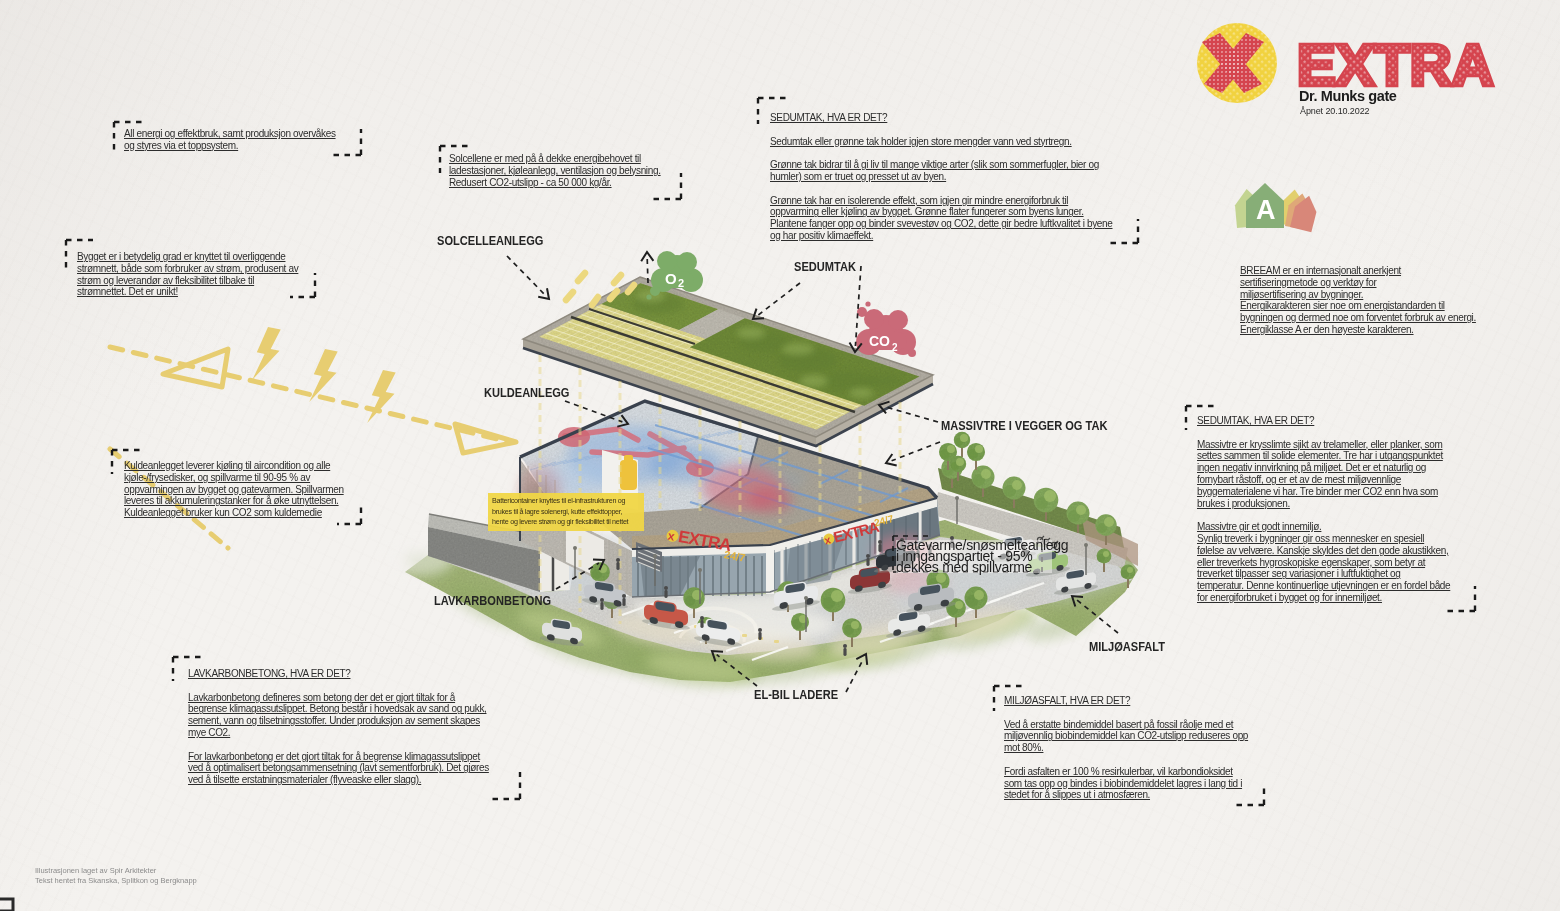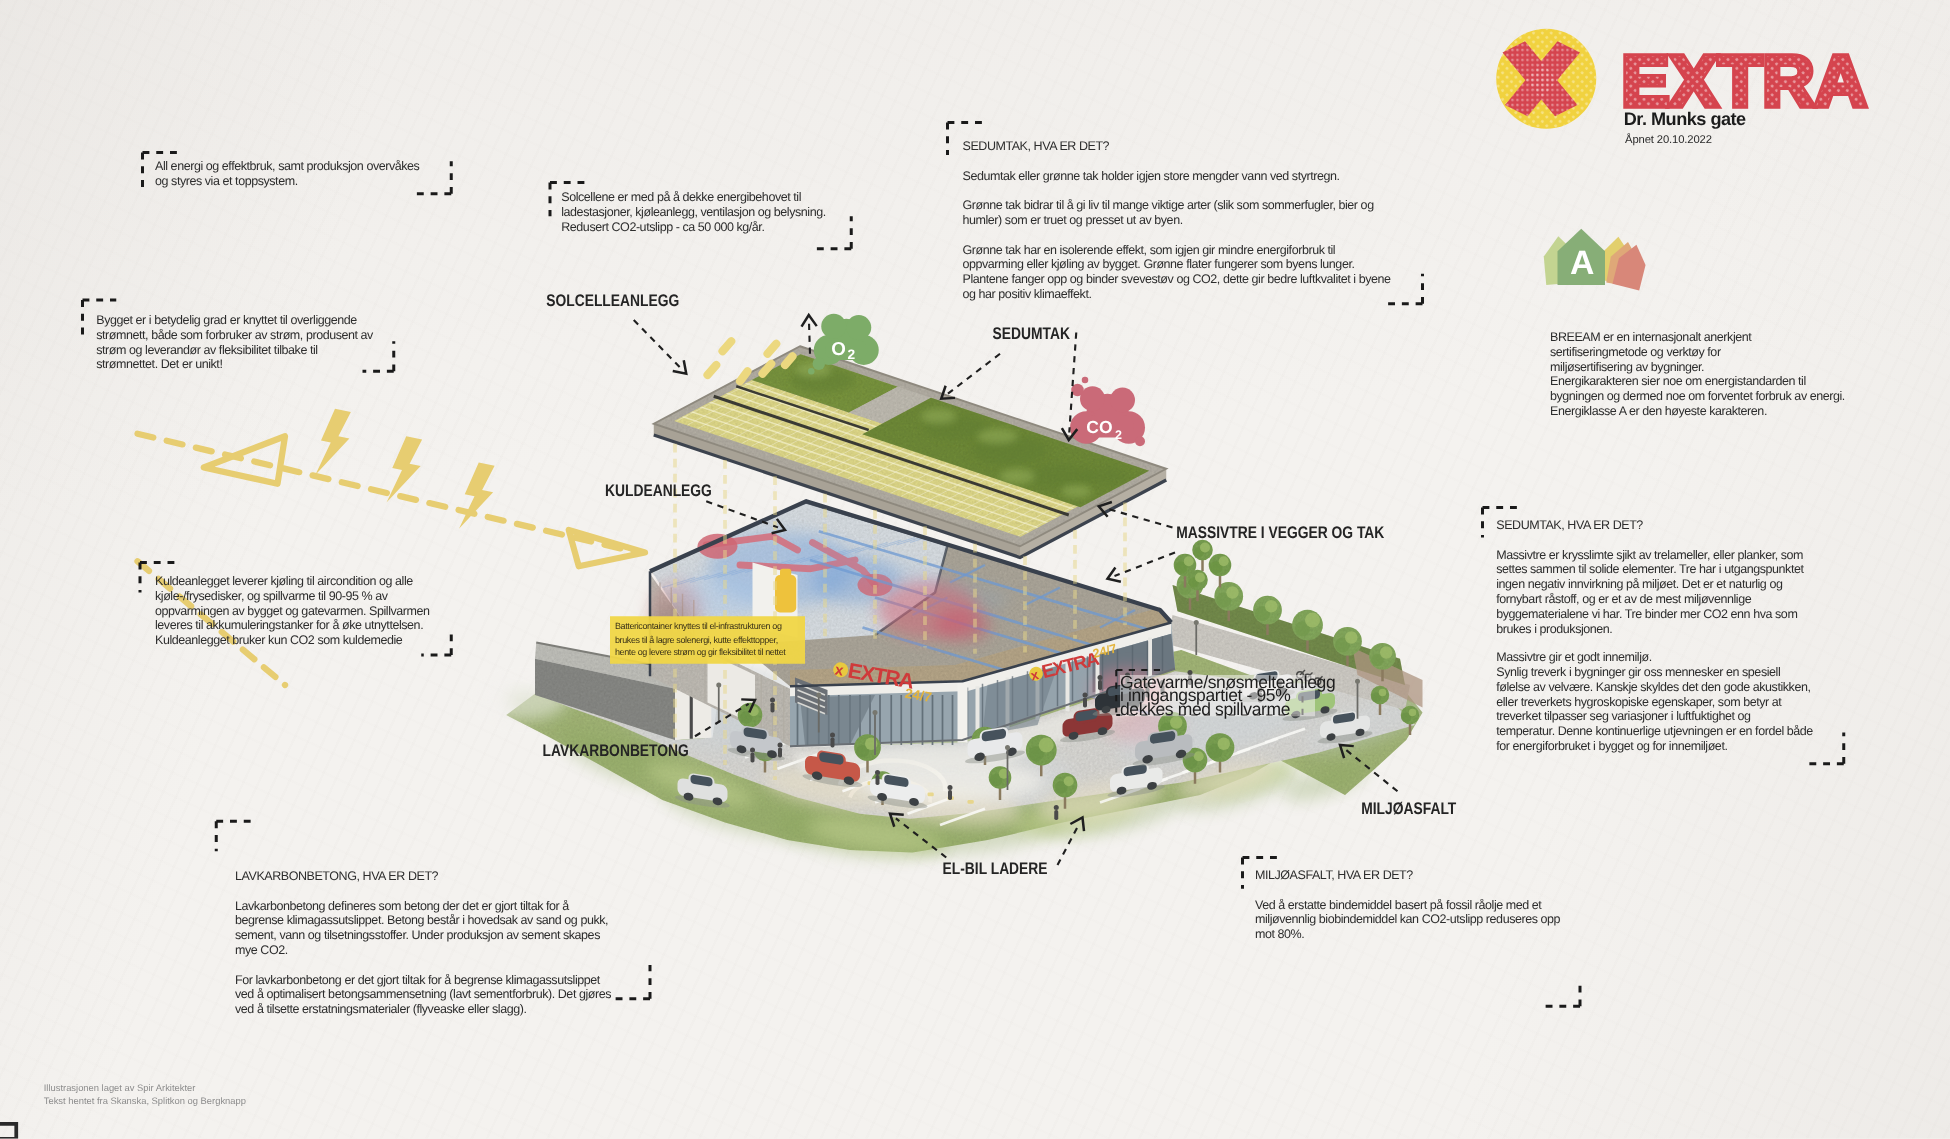--- a/index.html
+++ b/index.html
@@ -7,21 +7,21 @@
        background:#f3f1ee;font-family:"Liberation Sans", sans-serif;color:#2b2b2b;}
   #paper:after{content:"";position:absolute;left:0;top:0;width:1560px;height:911px;
        background:repeating-linear-gradient(115deg, rgba(205,200,195,0.06) 0 2px, rgba(255,255,255,0) 2px 11px),
                   repeating-linear-gradient(25deg, rgba(215,210,205,0.045) 0 2px, rgba(255,255,255,0) 2px 17px);}
   #paper{position:absolute;left:0;top:0;width:1560px;height:911px;
        background:
          linear-gradient(105deg, rgba(220,216,212,0.25) 0%, rgba(255,255,255,0) 18%),
          linear-gradient(285deg, rgba(222,218,214,0.28) 0%, rgba(255,255,255,0) 22%),
          linear-gradient(175deg, rgba(236,233,230,0.5) 0%, rgba(244,242,239,0) 40%),
          #f4f2ef;}
-  .tb{position:absolute;font-size:10px;line-height:11.8px;letter-spacing:-0.35px;color:#2d2d2d;}
+  .tb{position:absolute;font-size:10px;line-height:11.8px;letter-spacing:-0.35px;color:#2d2d2d;text-decoration:underline;}
   .tb .hd{margin-bottom:11.8px;}
   .lbl{position:absolute;font-size:13.5px;font-weight:600;letter-spacing:0px;color:#242424;
        transform-origin:left top;white-space:nowrap;transform:scale(0.82,1);}
   svg{position:absolute;left:0;top:0;}
 </style>
 </head>
 <body>
 
 <div id="paper"></div>
 
@@ -866,31 +866,32 @@
 <div class="hd">SEDUMTAK, HVA ER DET?</div>
 <div>Sedumtak eller grønne tak holder igjen store mengder vann ved styrtregn.</div>
 <div style="height:11.8px"></div>
 <div>Grønne tak bidrar til å gi liv til mange viktige arter (slik som sommerfugler, bier og<br>humler) som er truet og presset ut av byen.</div>
 <div style="height:11.8px"></div>
 <div>Grønne tak har en isolerende effekt, som igjen gir mindre energiforbruk til<br>oppvarming eller kjøling av bygget. Grønne flater fungerer som byens lunger.<br>Plantene fanger opp og binder svevestøv og CO2, dette gir bedre luftkvalitet i byene<br>og har positiv klimaeffekt.</div>
 </div>
 
 <div class="tb" style="left:124px;top:460px;width:250px;">Kuldeanlegget leverer kjøling til aircondition og alle<br>kjøle-/frysedisker, og spillvarme til 90-95 % av<br>oppvarmingen av bygget og gatevarmen. Spillvarmen<br>leveres til akkumuleringstanker for å øke utnyttelsen.<br>Kuldeanlegget bruker kun CO2 som kuldemedie</div>
 
-<div class="tb" style="left:188px;top:696px;width:340px;">
+<div class="tb" style="left:188px;top:668px;width:340px;">
 <div class="hd">LAVKARBONBETONG, HVA ER DET?</div>
 <div>Lavkarbonbetong defineres som betong der det er gjort tiltak for å<br>begrense klimagassutslippet. Betong består i hovedsak av sand og pukk,<br>sement, vann og tilsetningsstoffer. Under produksjon av sement skapes<br>mye CO2.</div>
 <div style="height:11.8px"></div>
 <div>For lavkarbonbetong er det gjort tiltak for å begrense klimagassutslippet<br>ved å optimalisert betongsammensetning (lavt sementforbruk). Det gjøres<br>ved å tilsette erstatningsmaterialer (flyveaske eller slagg).</div>
 </div>
 
 <div class="tb" style="left:1004px;top:695px;width:300px;">
 <div class="hd">MILJØASFALT, HVA ER DET?</div>
 <div>Ved å erstatte bindemiddel basert på fossil råolje med et<br>miljøvennlig biobindemiddel kan CO2-utslipp reduseres opp<br>mot 80%.</div>
 <div style="height:11.8px"></div>
+<div>Fordi asfalten er 100 % resirkulerbar, vil karbondioksidet<br>som tas opp og bindes i biobindemiddelet lagres i lang tid i<br>stedet for å slippes ut i atmosfæren.</div>
 </div>
 
 <div class="tb" style="left:1197px;top:415px;width:300px;">
 <div class="hd">SEDUMTAK, HVA ER DET?</div>
 <div>Massivtre er krysslimte sjikt av trelameller, eller planker, som<br>settes sammen til solide elementer. Tre har i utgangspunktet<br>ingen negativ innvirkning på miljøet. Det er et naturlig og<br>fornybart råstoff, og er et av de mest miljøvennlige<br>byggematerialene vi har. Tre binder mer CO2 enn hva som<br>brukes i produksjonen.</div>
 <div style="height:11.8px"></div>
 <div>Massivtre gir et godt innemiljø.<br>Synlig treverk i bygninger gir oss mennesker en spesiell<br>følelse av velvære. Kanskje skyldes det den gode akustikken,<br>eller treverkets hygroskopiske egenskaper, som betyr at<br>treverket tilpasser seg variasjoner i luftfuktighet og<br>temperatur. Denne kontinuerlige utjevningen er en fordel både<br>for energiforbruket i bygget og for innemiljøet.</div>
 </div>
 
 <div class="tb" style="left:1240px;top:248px;width:260px;">

